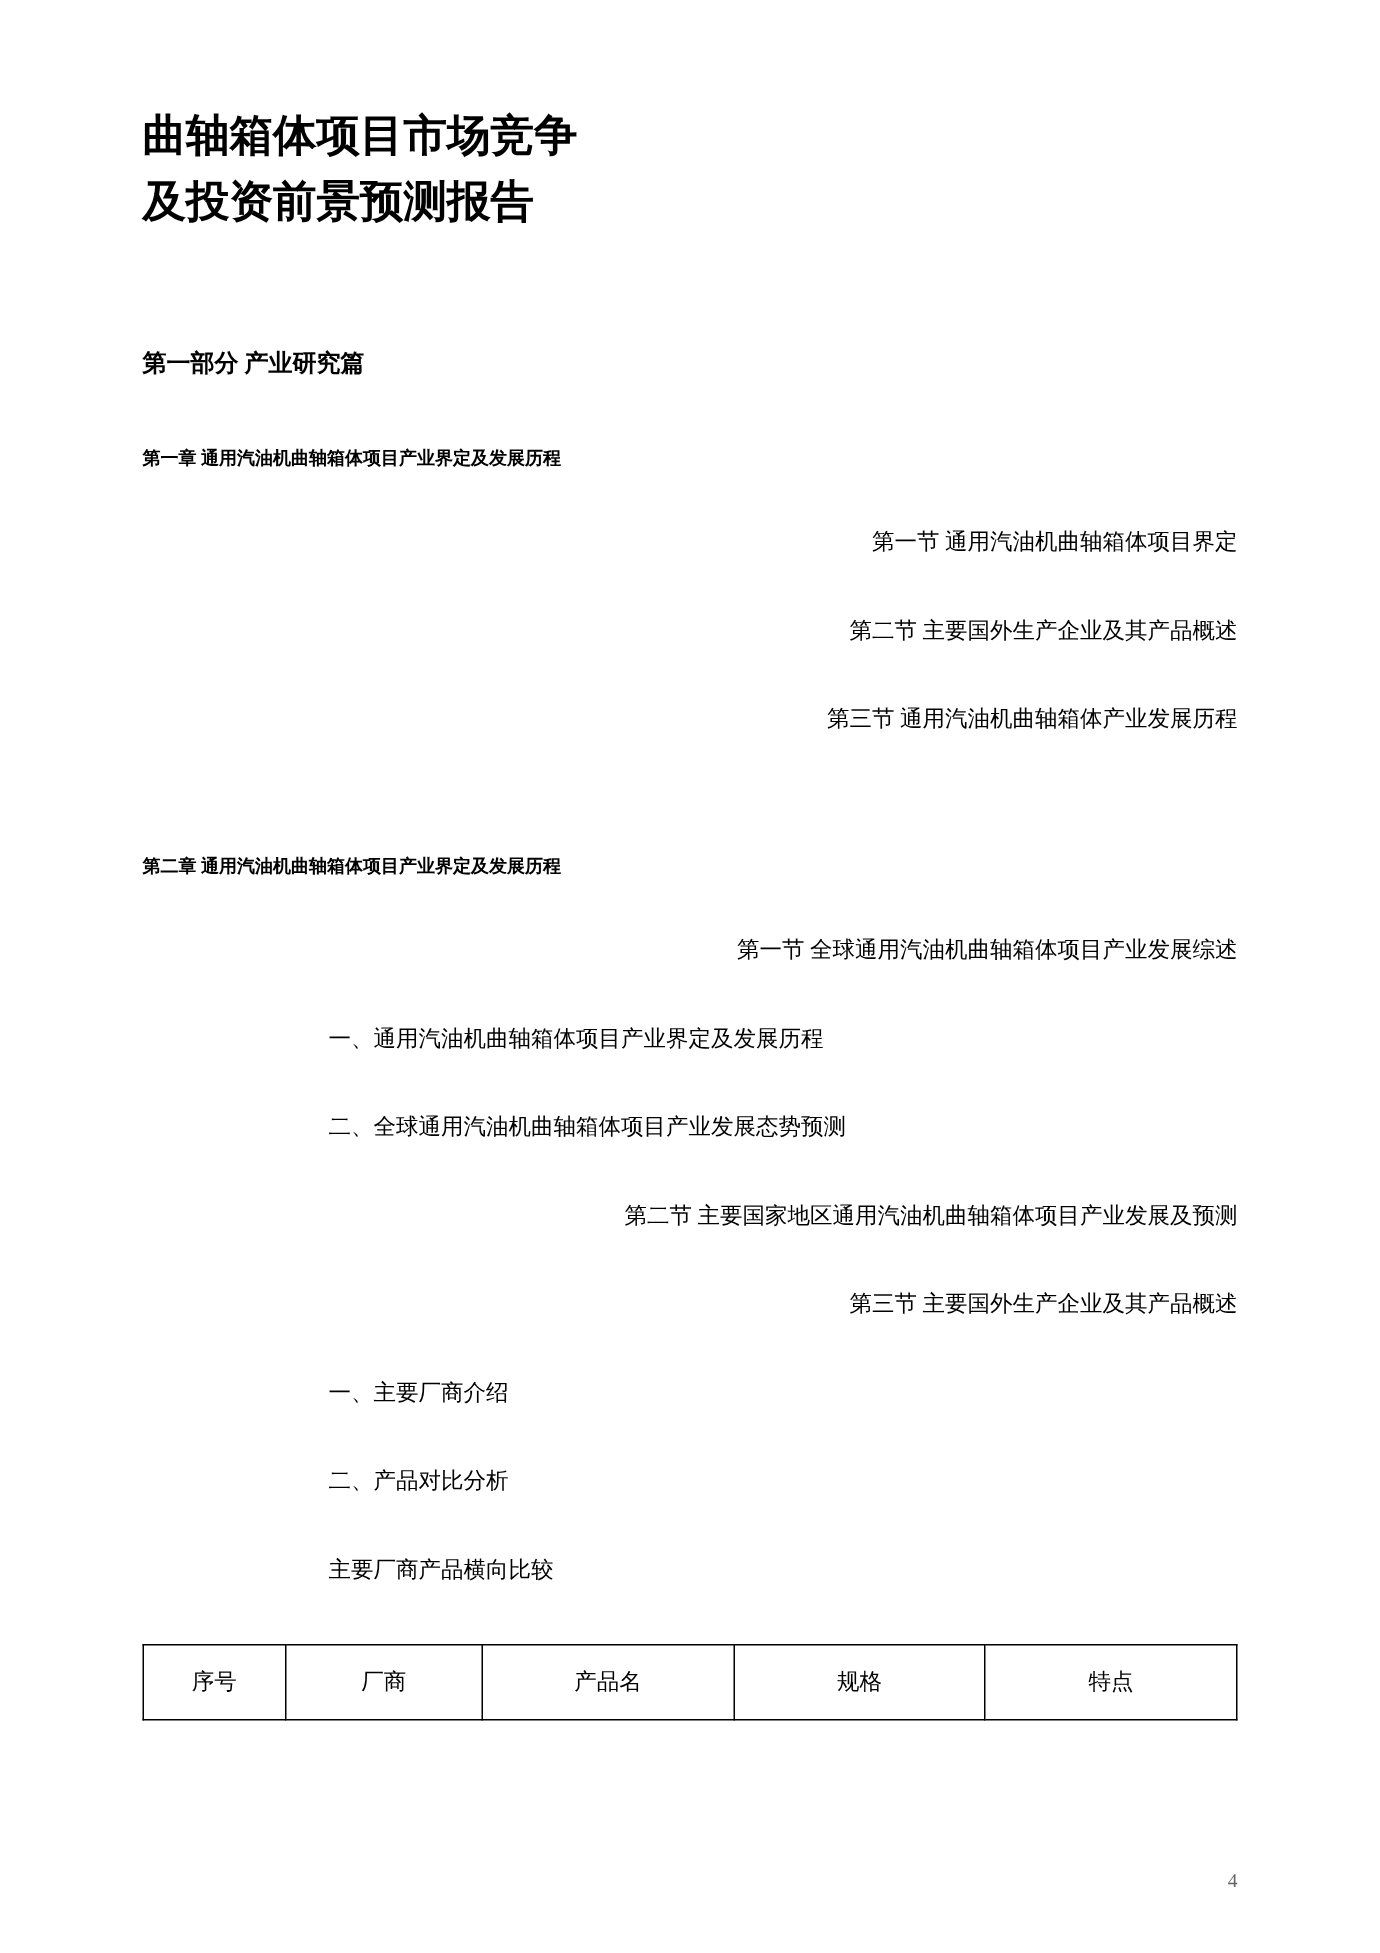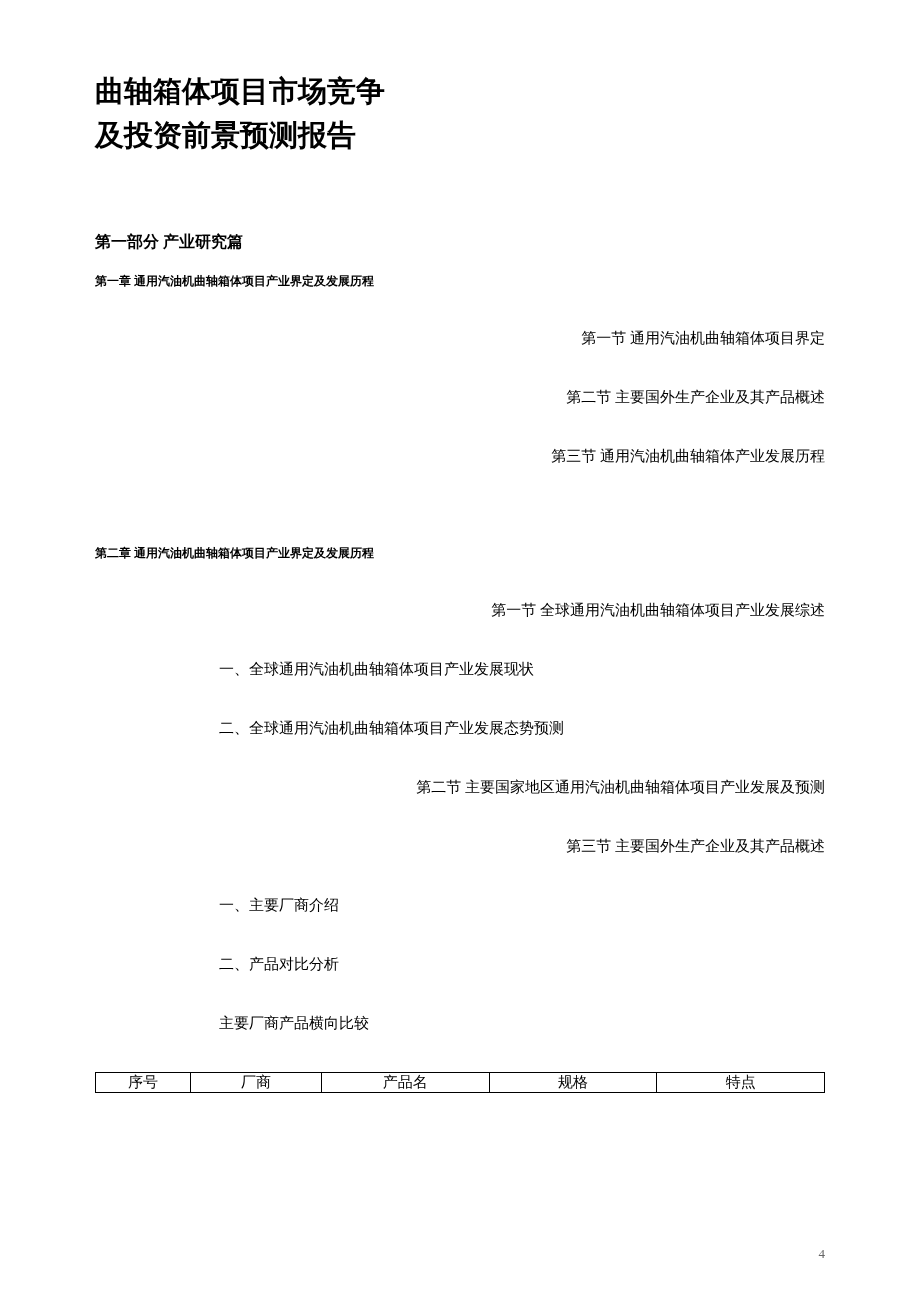--- a/index.html
+++ b/index.html
@@ -22,21 +22,21 @@
     }
     .title-line {
       font-size: 29px;
       font-weight: bold;
       line-height: 1.5;
       font-family: "SimHei", "黑体", sans-serif;
     }
     .part-heading {
       font-size: 16px;
       font-weight: bold;
-      margin-bottom: 20px;
+      margin-bottom: 44px;
     }
     .chapter-heading {
       font-size: 12px;
       font-weight: bold;
       margin-bottom: 38px;
     }
     .section-item {
       font-size: 15px;
       padding-left: 62px;
       margin-bottom: 38px;
@@ -52,21 +52,21 @@
     .chapter-gap {
       height: 40px;
     }
     .comparison-table {
       width: 100%;
       border-collapse: collapse;
       margin-top: 10px;
     }
     .comparison-table th {
       border: 1px solid #000000;
-      padding: 0 8px;
+      padding: 15px 8px;
       font-size: 15px;
       font-weight: normal;
       text-align: center;
       vertical-align: middle;
       font-family: Liberation Serif, serif;
     }
     .page-number {
       position: absolute;
       bottom: 40px;
       right: 95px;
@@ -88,21 +88,21 @@
 
 <div class="section-item">第一节  通用汽油机曲轴箱体项目界定</div>
 <div class="section-item">第二节  主要国外生产企业及其产品概述</div>
 <div class="section-item">第三节  通用汽油机曲轴箱体产业发展历程</div>
 
 <div class="chapter-gap"></div>
 
 <div class="chapter-heading">第二章  通用汽油机曲轴箱体项目产业界定及发展历程</div>
 
 <div class="section-item">第一节  全球通用汽油机曲轴箱体项目产业发展综述</div>
-<div class="sub-item">一、全球通用汽油机曲轴箱体项目产业发展现状</div>
+<div class="sub-item">一、通用汽油机曲轴箱体项目产业界定及发展历程</div>
 <div class="sub-item">二、全球通用汽油机曲轴箱体项目产业发展态势预测</div>
 <div class="section-item">第二节  主要国家地区通用汽油机曲轴箱体项目产业发展及预测</div>
 <div class="section-item">第三节  主要国外生产企业及其产品概述</div>
 <div class="sub-item">一、主要厂商介绍</div>
 <div class="sub-item">二、产品对比分析</div>
 <div class="sub-item">主要厂商产品横向比较</div>
 
 <table class="comparison-table">
   <thead>
     <tr>

